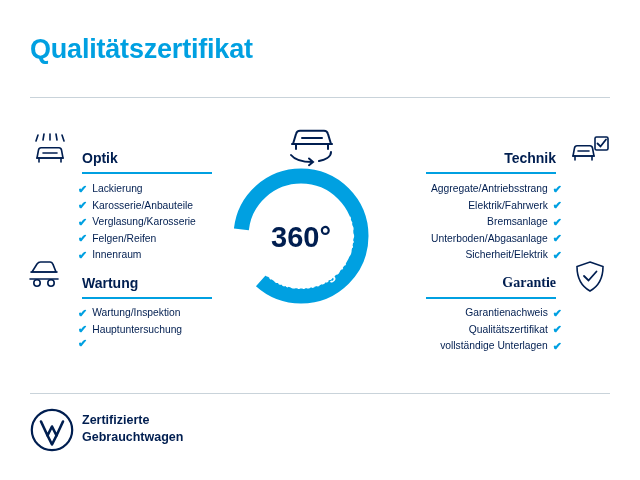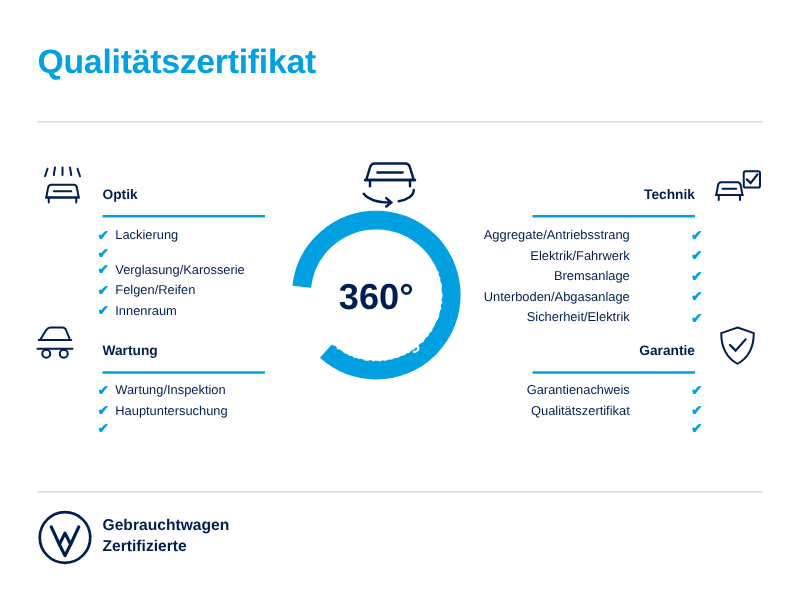--- a/index.html
+++ b/index.html
@@ -32,21 +32,21 @@
   .bottom-rule {
     position: absolute;
     left: 30px; top: 393px;
     width: 580px; height: 1px;
     background: #c9d3da;
   }
 
   
   .sec-head {
     position: absolute;
-    font-size: 11px;
+    font-size: 14px;
     font-weight: bold;
     color: #001e50;
   }
   .sec-rule {
     position: absolute;
     height: 2px;
     background: #00a0e1;
   }
 
   
@@ -55,21 +55,21 @@
     font-size: 10.3px;
     color: #001e50;
     line-height: 16.5px;
   }
   .clist .row {
     display: flex;
     align-items: center;
     white-space: nowrap;
   }
   .clist.left .row { justify-content: flex-start; }
-  .clist.right .row { justify-content: flex-end; gap: 44px; }
+  .clist.right .row { justify-content: flex-end; }
   .check {
     color: #00a0e1;
     font-size: 11px;
     font-weight: bold;
     line-height: 1;
   }
   .clist.left .check { margin-right: 5px; }
   .clist.right .check { margin-left: 5px; }
 
   
@@ -129,20 +129,21 @@
   </div>
   <div class="sec-head" style="left:82px; top:150px;">Optik</div>
   <div class="sec-rule" style="left:82px; top:172px; width:130px;"></div>
   <div class="clist left" style="left:78px; top:181px; width:180px;">
     <div class="row">
         <span class="check">✔</span>
         <span>Lackierung</span>
       </div>
     <div class="row">
         <span class="check">✔</span>
+        <span>Karosserie/Anbauteile</span>
       </div>
     <div class="row">
         <span class="check">✔</span>
         <span>Verglasung/Karosserie</span>
       </div>
     <div class="row">
         <span class="check">✔</span>
         <span>Felgen/Reifen</span>
       </div>
     <div class="row">
@@ -211,32 +212,33 @@
         <span class="check">✔</span>
       </div>
   </div>
 
   <div class="icon-box" style="left:572px; top:259px; width:36px; height:38px;">
     <svg width="36" height="38" viewBox="0 0 36 38" fill="none" stroke="#001e50" stroke-width="1.6" stroke-linecap="round">
       <path d="M18 3 L31 7.5 C31 19 27 27 18 32 C9 27 5 19 5 7.5 Z"></path>
       <path d="M12 17 L16.5 21.5 L24.5 12.5" stroke-width="1.8"></path>
     </svg>
   </div>
-  <div class="sec-head" style="right:84px; top:275px;">Garantie</div>
+  <div class="sec-head" style="right:84px; top:275px;font-family:Liberation Serif, serif;">Garantie</div>
   <div class="sec-rule" style="right:84px; top:297px; width:130px;"></div>
   <div class="clist right" style="right:78px; top:305px; width:220px;text-align:center;">
     <div class="row">
         <span>Garantienachweis</span>
         <span class="check">✔</span>
       </div>
     <div class="row">
         <span>Qualitätszertifikat</span>
         <span class="check">✔</span>
       </div>
     <div class="row">
+        <span>vollständige Unterlagen</span>
         <span class="check">✔</span>
       </div>
   </div>
 
   <div class="badge">
     <svg width="152" height="152" viewBox="0 0 152 152">
       <defs>
         <path id="ringPath" d="M 76,76 m -57,0 a 57,57 0 1,0 114,0 a 57,57 0 1,0 -114,0"></path>
         <path id="ringTextPath" d="M 23,76 a 53,53 0 1,0 106,0 a 53,53 0 1,0 -106,0"></path>
       </defs>
@@ -266,17 +268,17 @@
 
   <div class="bottom-rule"></div>
   <div class="vw-logo">
     <svg width="44" height="44" viewBox="0 0 44 44">
       <circle cx="22" cy="22" r="20.2" fill="none" stroke="#001e50" stroke-width="2.2"></circle>
       <path d="M11 13.5 L17.5 27.5 L22 18.5 L26.5 27.5 L33 13.5" fill="none" stroke="#001e50" stroke-width="2.6" stroke-linejoin="round" stroke-linecap="round"></path>
       <path d="M17.5 27.5 L22 36.5 L26.5 27.5" fill="none" stroke="#001e50" stroke-width="2.6" stroke-linejoin="round" stroke-linecap="round"></path>
     </svg>
   </div>
   <div class="vw-text">
+    <div>Zertifizierte</div>
     <div>Gebrauchtwagen</div>
-    <div>Zertifizierte</div>
   </div>
 
 </div>
 
 </body></html>

